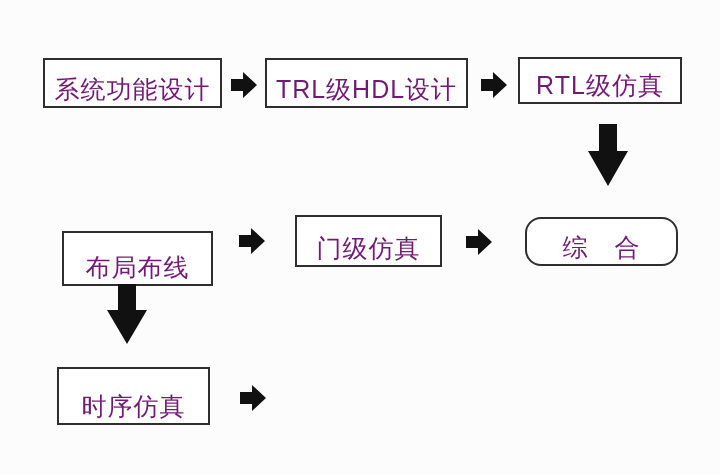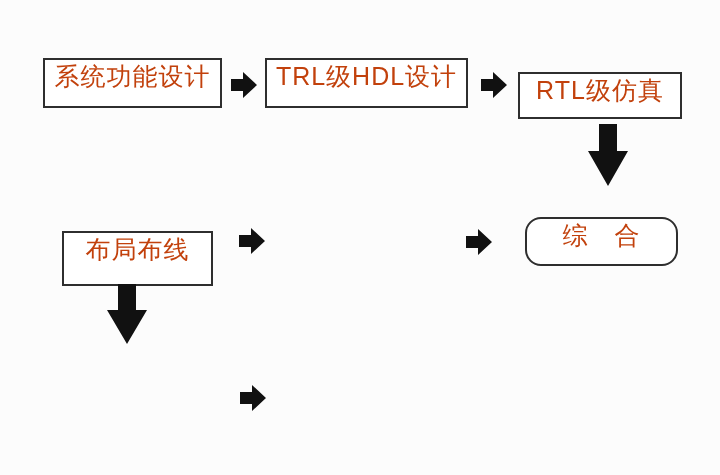--- a/index.html
+++ b/index.html
@@ -13,38 +13,38 @@
     width: 720px;
     height: 475px;
     background: #fcfcfc;
     overflow: hidden;
   }
   .node {
     position: absolute;
     box-sizing: border-box;
     background: #ffffff;
     border: 2px solid #2e2e2e;
-    color: #c2410c;
+    color: #701a75;
     display: flex;
-    align-items: flex-start;
+    align-items: flex-end;
     justify-content: center;
     font-size: 25px;
     letter-spacing: 1px;
     white-space: nowrap;
   }
   .arrow {
     position: absolute;
   }
   .arrow svg { display: block; }
   .arrow polygon { fill: #111111; }
 
   
   #node-system   { left: 43px;  top: 58px;  width: 179px; height: 50px; }
   #node-hdl      { left: 265px; top: 58px;  width: 203px; height: 50px; }
-  #node-rtlsim   { left: 518px; top: 72px;  width: 164px; height: 47px; }
+  #node-rtlsim   { left: 518px; top: 57px;  width: 164px; height: 47px; }
   
   #node-pnr      { left: 62px;  top: 231px; width: 151px; height: 55px; }
   #node-gatesim  { left: 295px; top: 215px; width: 147px; height: 52px; }
   #node-synth    { left: 525px; top: 217px; width: 153px; height: 49px; border-radius: 16px; }
   
   #node-timing   { left: 57px;  top: 367px; width: 153px; height: 58px; }
   #node-board    { left: 284px; top: 368px; width: 218px; height: 57px; }
 
   
   #arrow-r1 { left: 231px; top: 70px; }
@@ -95,37 +95,43 @@
   <div class="node" id="node-pnr">
     <span>布局布线</span>
   </div>
 
   <div class="arrow" id="arrow-r3">
     <svg width="26" height="30" viewBox="0 0 26 30">
         <polygon points="0,9 12,9 12,2 26,15 12,28 12,21 0,21"></polygon>
       </svg>
   </div>
 
+  <div class="node" id="node-gatesim">
+    <span>门级仿真</span>
+  </div>
 
   <div class="arrow" id="arrow-r4">
     <svg width="26" height="30" viewBox="0 0 26 30">
         <polygon points="0,9 12,9 12,2 26,15 12,28 12,21 0,21"></polygon>
       </svg>
   </div>
 
   <div class="node" id="node-synth">
     <span>综　合</span>
   </div>
 
   <div class="arrow" id="arrow-d2">
     <svg width="42" height="60" viewBox="0 0 42 60">
         <polygon points="12,0 30,0 30,26 41,26 21,60 1,26 12,26"></polygon>
       </svg>
   </div>
 
+  <div class="node" id="node-timing">
+    <span>时序仿真</span>
+  </div>
 
   <div class="arrow" id="arrow-r5">
     <svg width="26" height="30" viewBox="0 0 26 30">
         <polygon points="0,9 12,9 12,2 26,15 12,28 12,21 0,21"></polygon>
       </svg>
   </div>
 
 
 </div>
 

